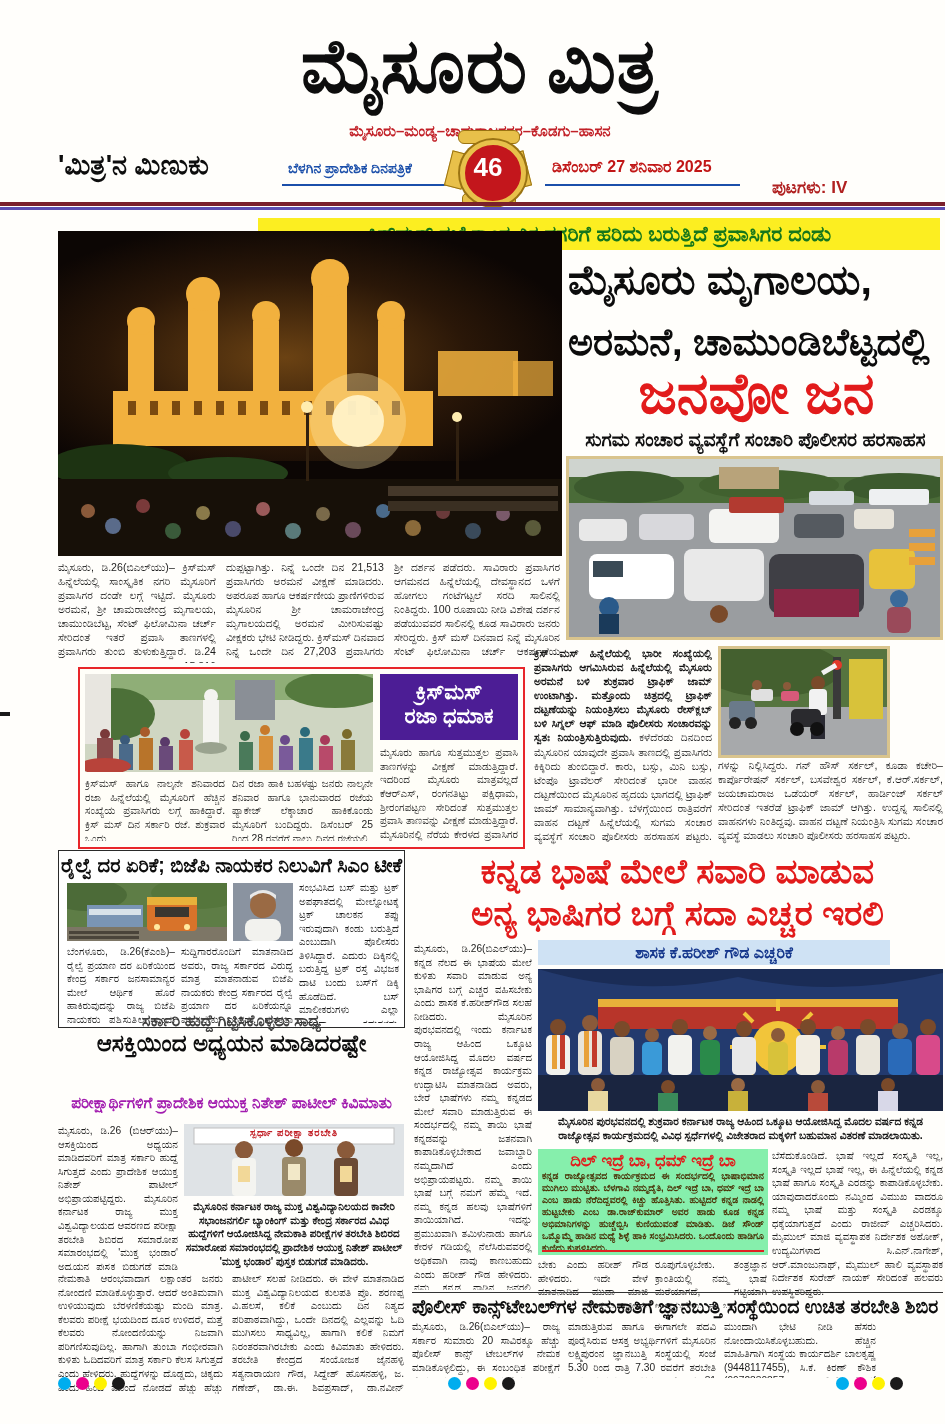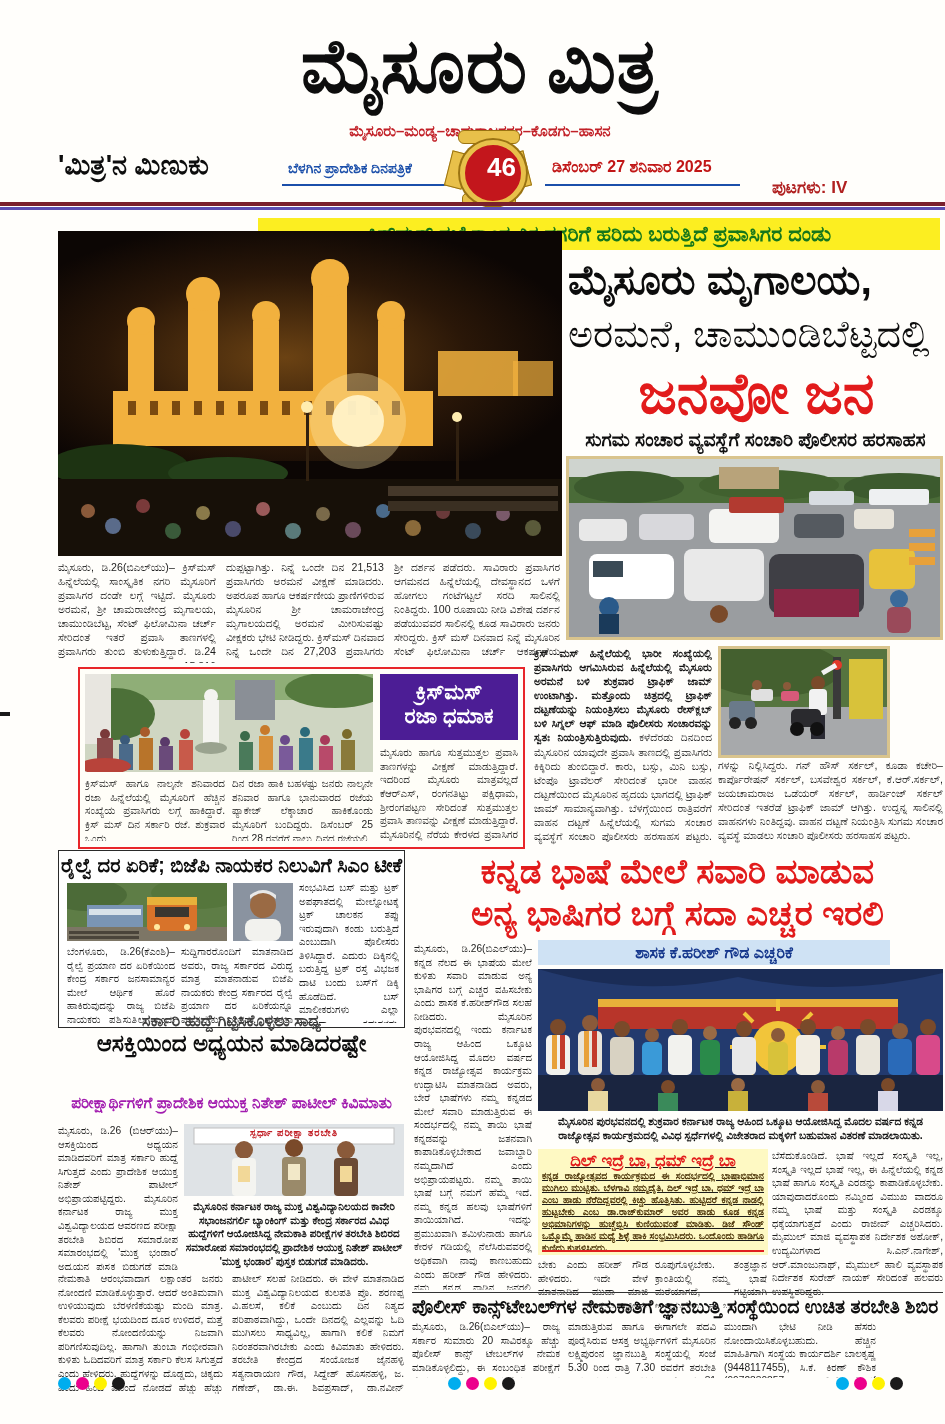--- a/index.html
+++ b/index.html
@@ -13,26 +13,26 @@
   .photo svg{display:block;width:100%;height:100%;}
   .tanborder{border:3px solid #d9c48d;}
   .masthead-title{font-weight:bold;color:#0d0d0d;letter-spacing:1px;
      font-family:"Liberation Serif",serif;transform:scaleY(1.05);}
   .rule{position:absolute;left:0;width:945px;}
   .kicker{background:#fcee21;color:#15761b;font-weight:bold;}
   .bigred{color:#e21b1b;font-weight:bold;}
   .dot{display:inline-block;width:13px;height:13px;border-radius:50%;margin-right:5px;}
   .greenbox{background:#4c1d95;color:#ffffff;font-weight:bold;}
   .bluestrip{background:#cfe2f4;color:#14368c;font-weight:bold;}
-  .yellowbox{background:#fef9c3;text-decoration:underline;}
+  .yellowbox{background:#86efac;}
   .redline{border-bottom:2.5px solid #e02020;}
   .badge{position:absolute;}
   .badge .ring{position:absolute;left:8px;top:10px;width:56px;height:56px;border-radius:50%;
      background:#c3161c;border:5px solid #e8c04a;box-shadow:0 0 0 2px #9a7312;}
-  .badge .num{position:absolute;left:8px;top:22px;width:56px;text-align:right;color:#fff;
+  .badge .num{position:absolute;left:8px;top:22px;width:56px;text-align:center;color:#fff;
      font-weight:bold;font-size:26px;}
   .badge .ribbon{position:absolute;background:#e8c04a;border:1px solid #9a7312;}
   .hairline{border:1.2px solid #2a2a2a;}
 </style>
 </head>
 <body>
 
 <div class="page">
 
   <div class="abs ctr masthead-title" style="left:150px;top:28px;width:660px;font-size:72px;line-height:1.1;">ಮೈಸೂರು ಮಿತ್ರ</div>
@@ -130,21 +130,21 @@
           <circle cx="415" cy="300" r="8" fill="#3a4a5a"></circle>
         <circle cx="445" cy="283" r="7" fill="#7a5a6a"></circle>
           <circle cx="475" cy="297" r="8" fill="#5a5a3a"></circle>
       </g>
       <rect x="330" y="255" width="170" height="10" fill="#45382a"></rect>
       <rect x="330" y="270" width="170" height="10" fill="#3a2f22"></rect>
     </svg>
   </div>
 
   <div class="abs" style="left:568px;top:256px;width:377px;font-size:41px;font-weight:bold;color:#0c0c0c;line-height:1.2;">ಮೈಸೂರು ಮೃಗಾಲಯ,</div>
-  <div class="abs" style="left:568px;top:312px;width:377px;font-size:38px;font-weight:normal;color:#0c0c0c;line-height:1.2;">ಅರಮನೆ, ಚಾಮುಂಡಿಬೆಟ್ಟದಲ್ಲಿ</div>
+  <div class="abs" style="left:568px;top:320px;width:377px;font-size:38px;font-weight:bold;color:#0c0c0c;line-height:1.2;">ಅರಮನೆ, ಚಾಮುಂಡಿಬೆಟ್ಟದಲ್ಲಿ</div>
   <div class="abs ctr bigred" style="left:568px;top:364px;width:377px;font-size:57px;line-height:1.05;">ಜನವೋ ಜನ</div>
 
   <div class="abs ctr" style="left:566px;top:429px;width:379px;font-size:19px;font-weight:bold;color:#101010;">ಸುಗಮ ಸಂಚಾರ ವ್ಯವಸ್ಥೆಗೆ ಸಂಚಾರಿ ಪೊಲೀಸರ ಹರಸಾಹಸ</div>
 
   <div class="photo tanborder" style="left:566px;top:456px;width:371px;height:178px;">
     <svg viewBox="0 0 371 178" preserveAspectRatio="none">
       <rect width="371" height="178" fill="#9a9da0"></rect>
       <rect width="371" height="30" fill="#cfd4cf"></rect>
       <rect y="18" width="371" height="26" fill="#4a6b38"></rect>
       <ellipse cx="60" cy="28" rx="55" ry="16" fill="#3c5a2e"></ellipse>

